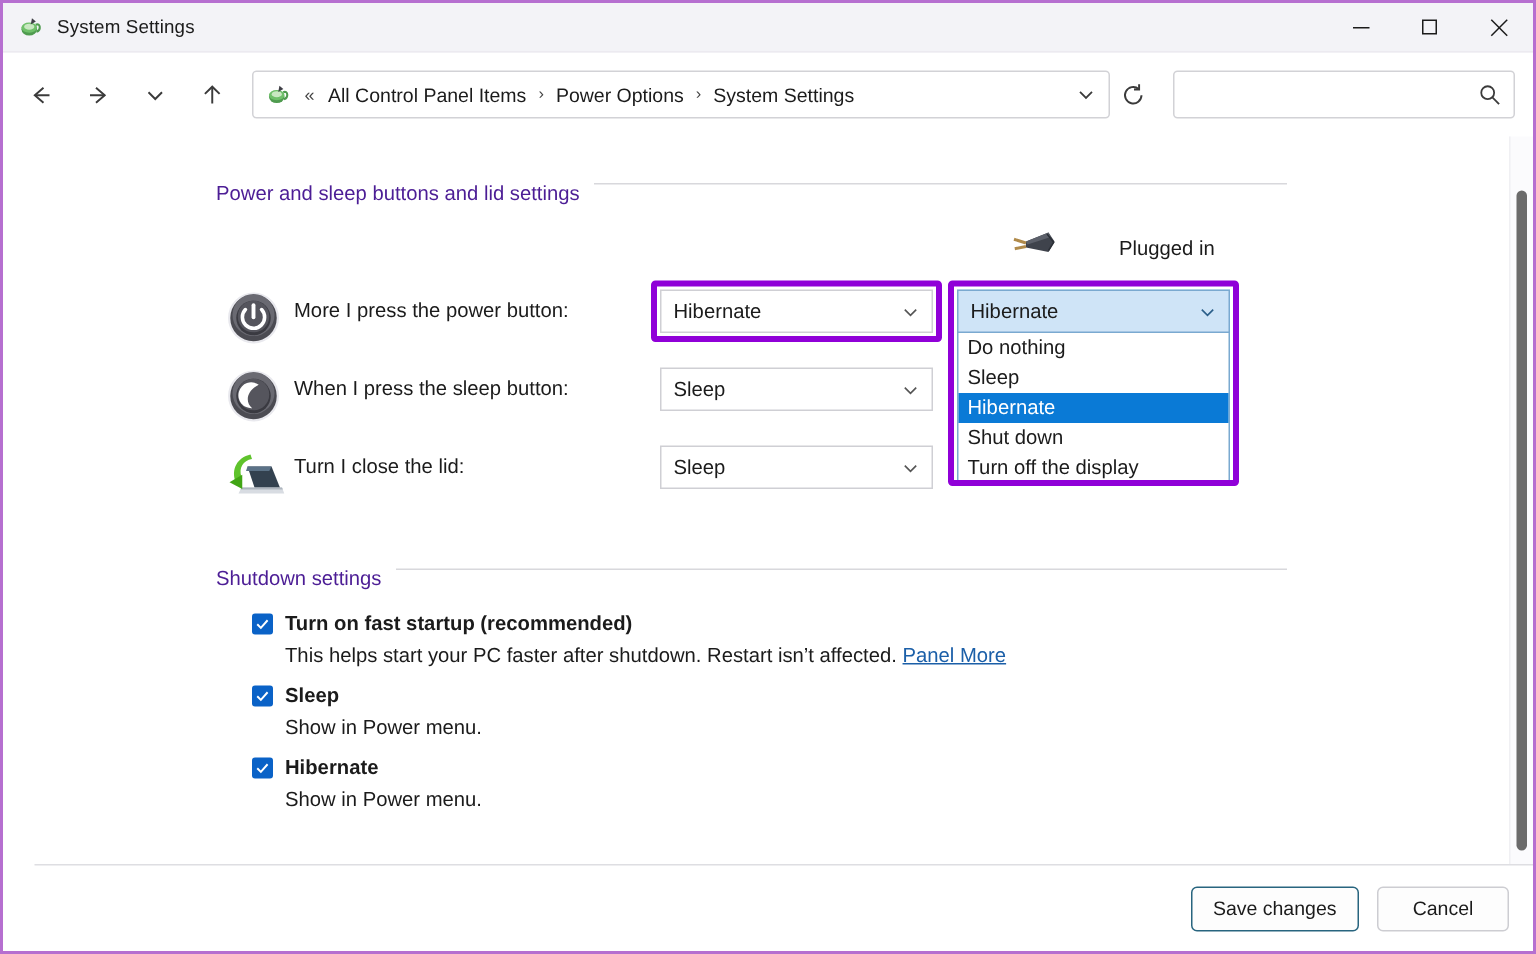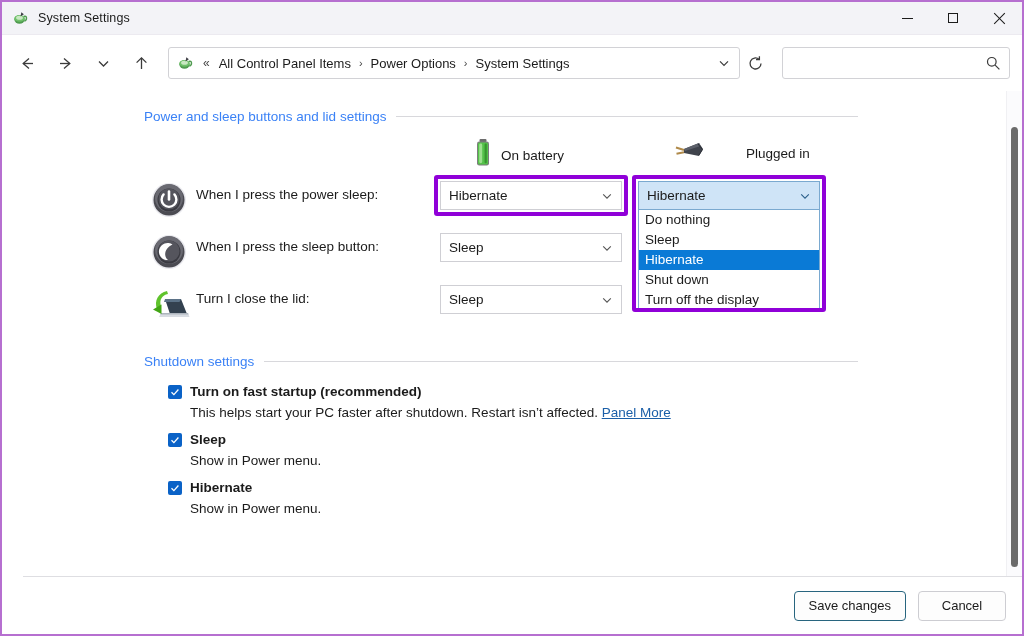--- a/index.html
+++ b/index.html
@@ -88,21 +88,21 @@
   .content{
     flex:1 1 auto;position:relative;overflow:hidden;padding:0;background:#fff;
   }
   .inner{padding:18px 0 0 142px;position:relative;}
   .intro{
     width:700px;font-size:13.5px;line-height:20px;color:#1b1b1b;margin:0 0 26px 0;
   }
   .grouphead{
     display:flex;align-items:center;gap:10px;width:714px;margin-bottom:14px;
   }
-  .grouphead .gh-text{font-size:13.5px;color:#3b82f6;white-space:nowrap;}
+  .grouphead .gh-text{font-size:13.5px;color:#4c1d95;white-space:nowrap;margin-top:12px;}
   .grouphead .gh-rule{flex:1 1 auto;height:1px;background:#d8d8dc;}
 
   .colheads{position:relative;height:38px;width:714px;}
   .colhead{position:absolute;display:flex;align-items:center;gap:9px;top:0;}
   .colhead .ch-label{font-size:13.5px;color:#1b1b1b;}
   .colhead.battery{left:330px;}
   .colhead.plug{left:528px;gap:40px;}
 
   .row{position:relative;height:52px;width:714px;}
   .row .r-icon{position:absolute;left:4px;top:3px;width:42px;height:42px;}
@@ -269,32 +269,20 @@
     <div class="content">
       <div class="inner">
 
 
         <div class="grouphead">
           <span class="gh-text">Power and sleep buttons and lid settings</span>
           <span class="gh-rule"></span>
         </div>
 
         <div class="colheads">
-          <div class="colhead battery">
-            <span>
-              <svg width="18" height="30" viewBox="0 0 18 30">
-                <rect x="5.5" y="1" width="7" height="3" rx="1" fill="#6c6c6c"></rect>
-                <rect x="3" y="3.5" width="12" height="24" rx="2.2" fill="#7d7d7d"></rect>
-                <rect x="4" y="4.5" width="10" height="22" rx="1.6" fill="#55c24a"></rect>
-                <rect x="5.2" y="5.6" width="3" height="19.6" rx="1.4" fill="#9ee08f"></rect>
-                <rect x="10.6" y="5.6" width="2.2" height="19.6" rx="1" fill="#37962f"></rect>
-              </svg>
-            </span>
-            <span class="ch-label">On battery</span>
-          </div>
           <div class="colhead plug">
             <span>
               <svg width="34" height="26" viewBox="0 0 34 26">
                 <path d="M12 11 L27 5 L31 11 L27 18 L12 15 Z" fill="#3f434c"></path>
                 <path d="M12 11 L27 5 L28.5 8 L13 13 Z" fill="#5c606a"></path>
                 <path d="M12 12 L4 9.5" stroke="#b08a4a" stroke-width="2" fill="none"></path>
                 <path d="M12 14.3 L4.5 15.8" stroke="#b08a4a" stroke-width="2" fill="none"></path>
                 <path d="M26 6 L30.5 11.5 L27 17" stroke="#2b2f36" stroke-width="1" fill="none"></path>
               </svg>
             </span>
@@ -307,21 +295,21 @@
             <svg width="42" height="42" viewBox="0 0 42 42">
               <circle cx="21" cy="21" r="17" fill="#e9e9ee"></circle>
               <circle cx="21" cy="21" r="15.5" fill="#4b4b52"></circle>
               <circle cx="21" cy="19" r="14" fill="#6a6a72"></circle>
               <circle cx="21" cy="21" r="11.5" fill="#3a3a41"></circle>
               <circle cx="21" cy="20" r="10.5" fill="#55555d"></circle>
               <path d="M21 12.5 V20.5" stroke="#ffffff" stroke-width="2.6" stroke-linecap="round"></path>
               <path d="M15.6 15.4 a7.4 7.4 0 1 0 10.8 0" stroke="#ffffff" stroke-width="2.4" fill="none" stroke-linecap="round"></path>
             </svg>
           </span>
-          <span class="r-label">When I press the power sleep:</span>
+          <span class="r-label">More I press the power button:</span>
           <div class="combo">
             <span class="cv">Hibernate</span>
             <span class="carat">
               <svg width="12" height="12" viewBox="0 0 12 12">
                   <path d="M2.2 4.4 L6 8.2 L9.8 4.4" stroke="#555" stroke-width="1.1" fill="none"></path>
                 </svg>
             </span>
           </div>
 
           <div class="annot" style="left:290px;top:-1px;width:194px;height:41px;"></div>

